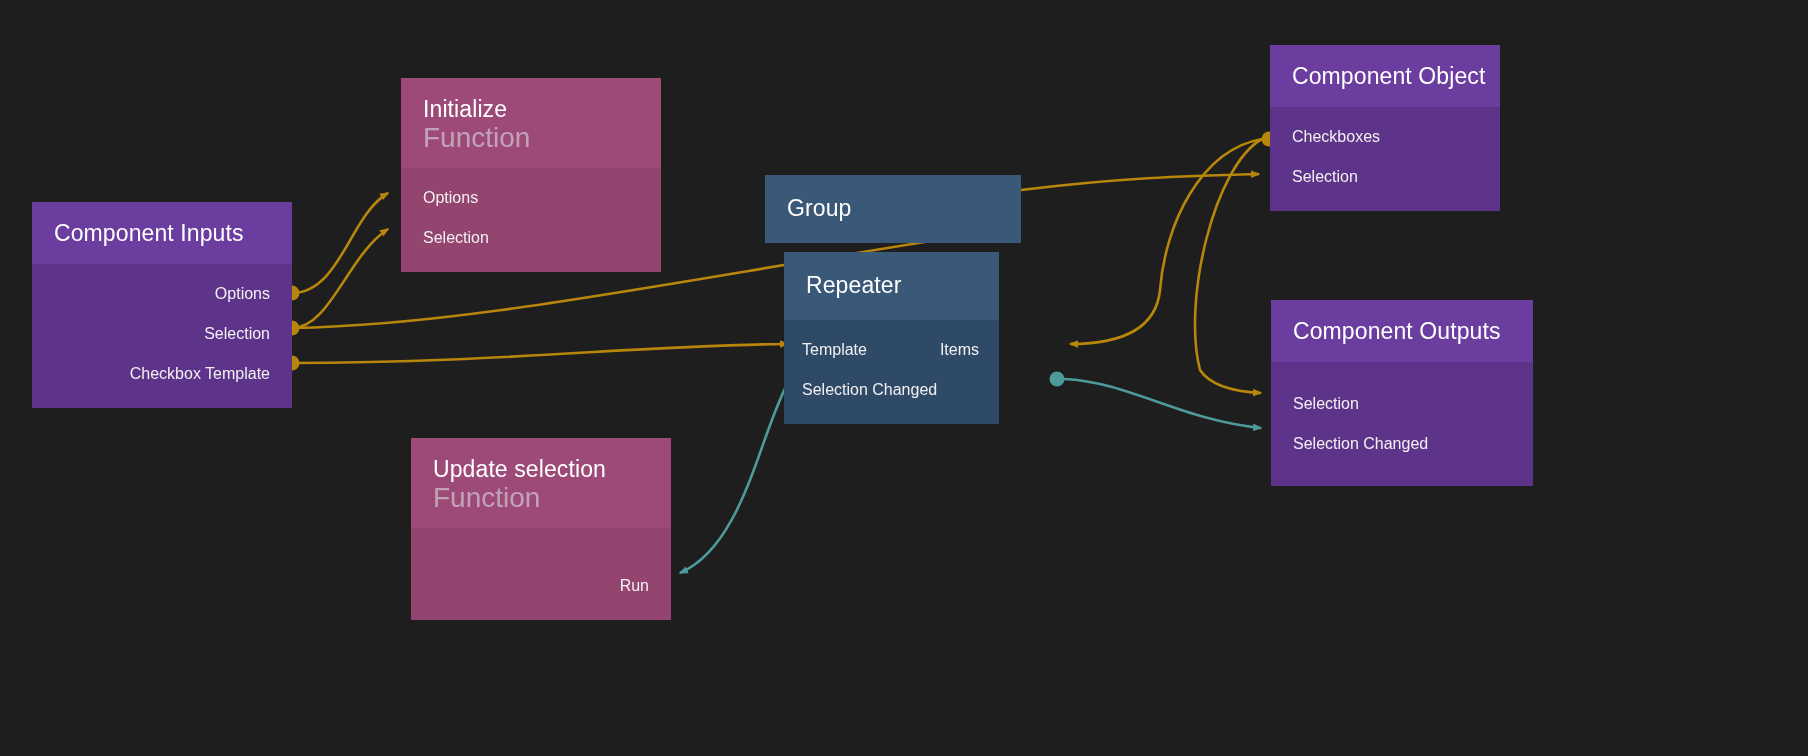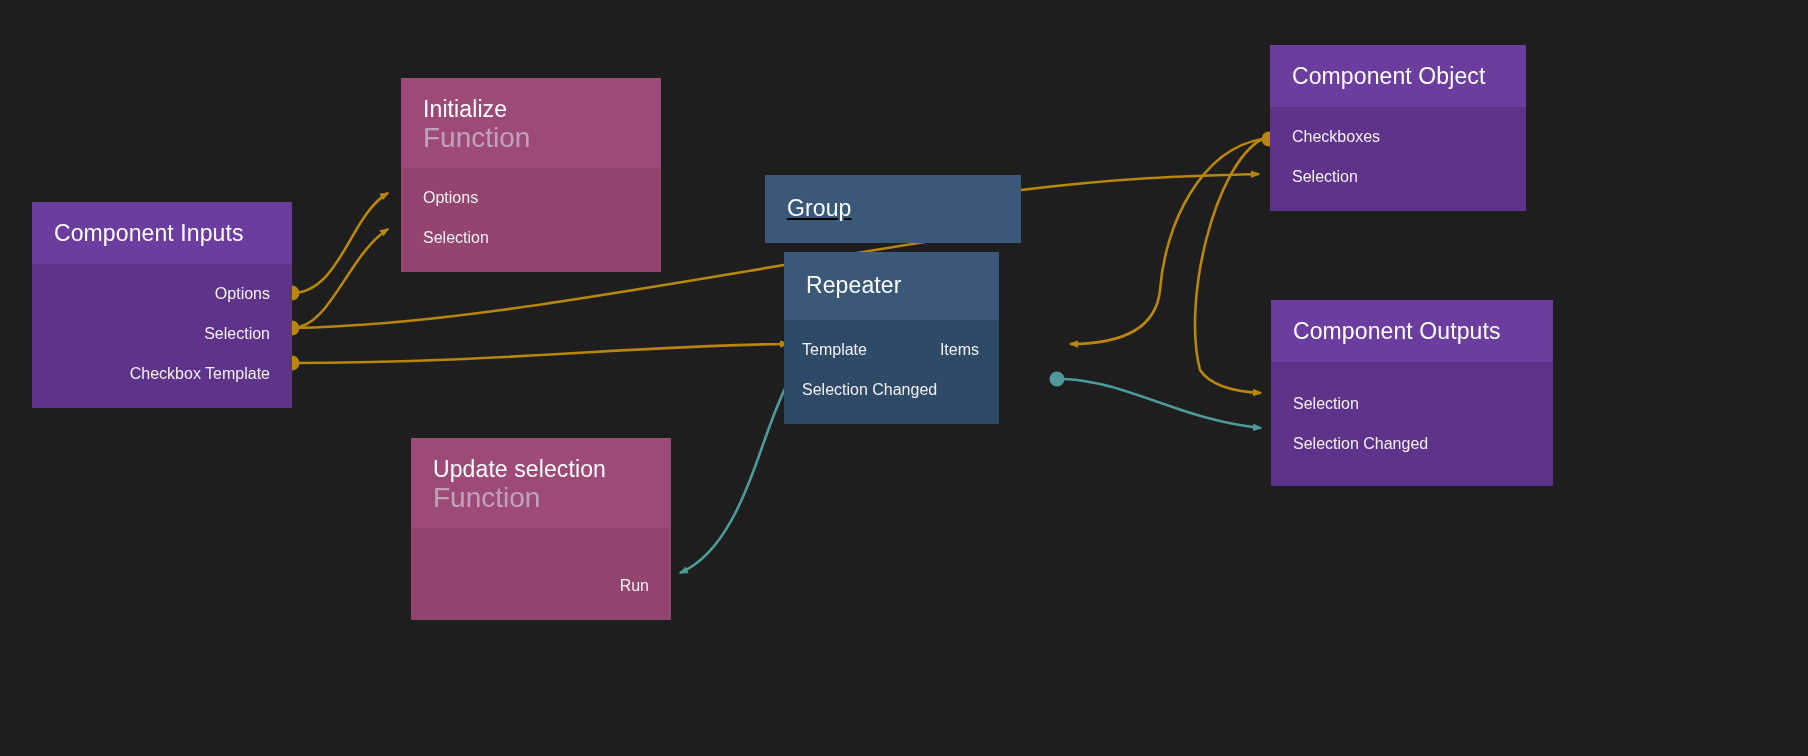--- a/index.html
+++ b/index.html
@@ -88,24 +88,24 @@
     position: absolute;
     border-left: 2px solid #666666;
     border-bottom: 2px solid #666666;
     box-sizing: border-box;
   }
 
   
   #node-component-inputs { left: 32px;   top: 202px; width: 260px; }
   #node-initialize       { left: 401px;  top: 78px;  width: 260px; }
   #node-update-selection { left: 411px;  top: 438px; width: 260px; }
-  #node-group            { left: 765px;  top: 175px; width: 256px; text-decoration: underline; }
+  #node-group            { left: 765px;  top: 175px; width: 256px; }
   #node-repeater         { left: 784px;  top: 252px; width: 215px; }
-  #node-component-object { left: 1270px; top: 45px;  width: 256px; }
-  #node-component-outputs{ left: 1271px; top: 300px; width: 282px; }
+  #node-component-object { left: 1270px; top: 45px;  width: 230px; }
+  #node-component-outputs{ left: 1271px; top: 300px; width: 262px; }
 </style>
 </head>
 <body>
 
 <div id="canvas">
 
   <svg id="wires" viewBox="0 0 1808 756" xmlns="http://www.w3.org/2000/svg">
     <defs>
       <marker id="ah-gold" markerWidth="10" markerHeight="10" refX="8" refY="4.2" orient="auto" markerUnits="userSpaceOnUse">
         <path d="M0,0.4 L9.5,4.2 L0,8 Z" fill="#b8860b"></path>

